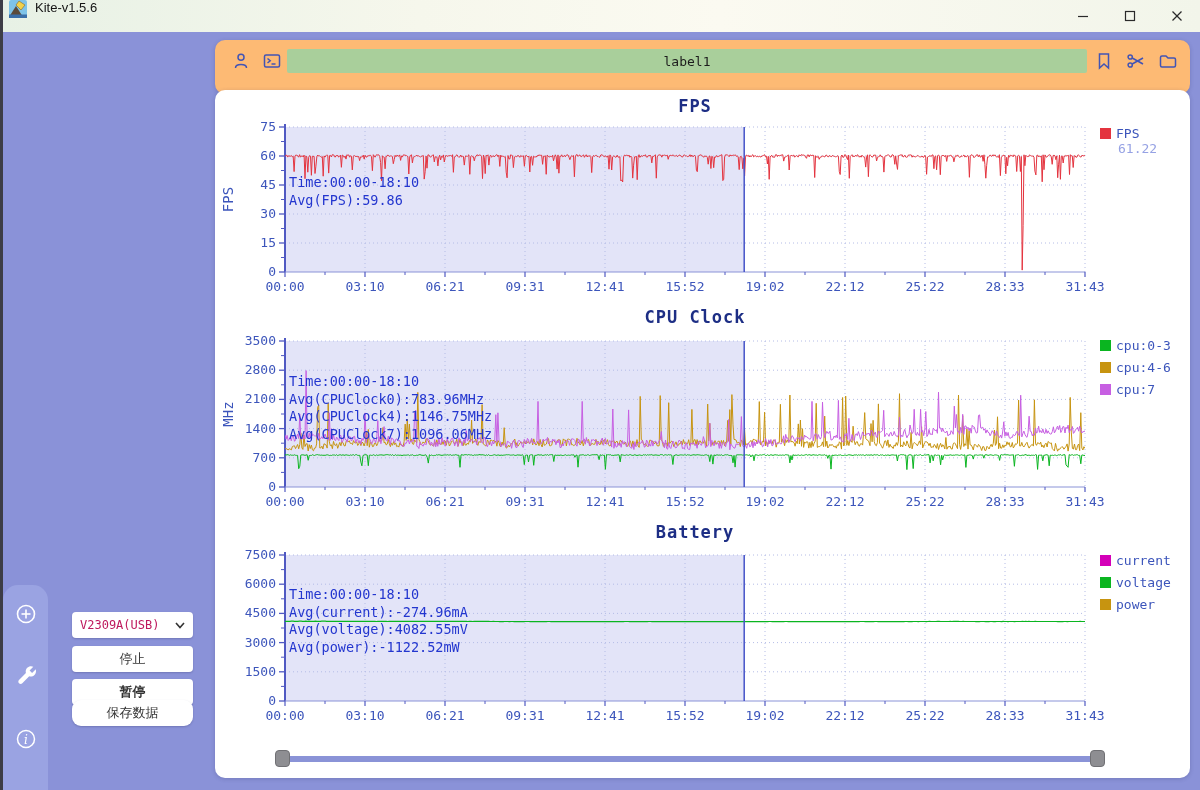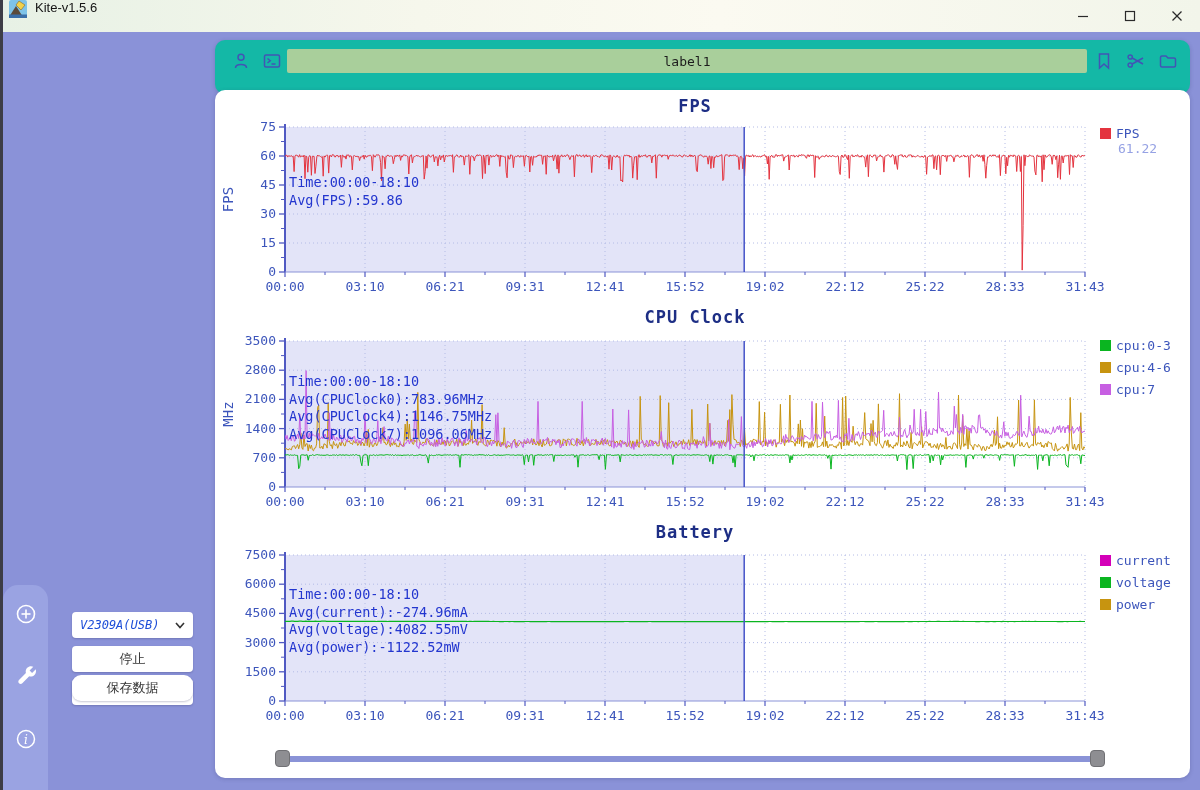--- a/index.html
+++ b/index.html
@@ -32,36 +32,35 @@
     position:absolute;left:3px;top:553px;width:45px;height:205px;
     background:#9aa3e2;border-radius:15px 15px 0 0;
   }
   .rail-icon{position:absolute;left:50%;transform:translateX(-50%);width:24px;height:24px;display:flex;align-items:center;justify-content:center;}
   .rail-icon svg{display:block;}
 
   
   .ctrl-select{
     position:absolute;left:72px;top:580px;width:121px;height:26px;background:#ffffff;
     border-radius:4px;display:flex;align-items:center;
-    font-family:"DejaVu Sans Mono",monospace;font-size:12px;color:#1d4ed8;
+    font-family:"DejaVu Sans Mono",monospace;font-size:12px;color:#be185d;
     box-shadow:0 1px 2px rgba(40,40,90,.25);
-    font-style:italic;
   }
   .ctrl-select span{margin-left:8px;}
   .ctrl-select svg{margin-left:auto;margin-right:8px;}
   .ctrl-btn{
     position:absolute;left:72px;width:121px;height:26px;background:#ffffff;border:none;
     border-radius:4px;font-size:13px;color:#333;box-shadow:0 1px 2px rgba(40,40,90,.25);
     font-family:"Liberation Sans",sans-serif;
   }
-  .btn-stop{top:614px;} .btn-pause{top:647px;font-weight:bold;} .btn-save{top:643px;border-radius:9px;}
+  .btn-stop{top:614px;} .btn-pause{top:647px;font-weight:bold;} .btn-save{top:668px;border-radius:9px;}
 
   
   .toolbar-card{
-    position:absolute;left:215px;top:8px;width:975px;height:54px;background:#14b8a6;
+    position:absolute;left:215px;top:8px;width:975px;height:54px;background:#fdba74;
     border-radius:10px;box-shadow:0 1px 4px rgba(40,40,90,.22);
   }
   .tb-icon{position:absolute;top:11px;width:20px;height:20px;}
   .tb-icon svg{stroke:#4254b5;fill:none;stroke-width:1.5;display:block;}
   .icon-user{left:16px;} .icon-terminal{left:47px;}
   .icon-bookmark{left:879px;} .icon-scissors{left:911px;} .icon-folder{left:943px;}
   .label-bar{
     position:absolute;left:72px;top:9px;width:800px;height:24px;background:#a9cf9b;
     border-radius:2px;display:flex;align-items:center;justify-content:center;
     font-family:"DejaVu Sans Mono",monospace;font-size:13px;color:#1d1d1d;

